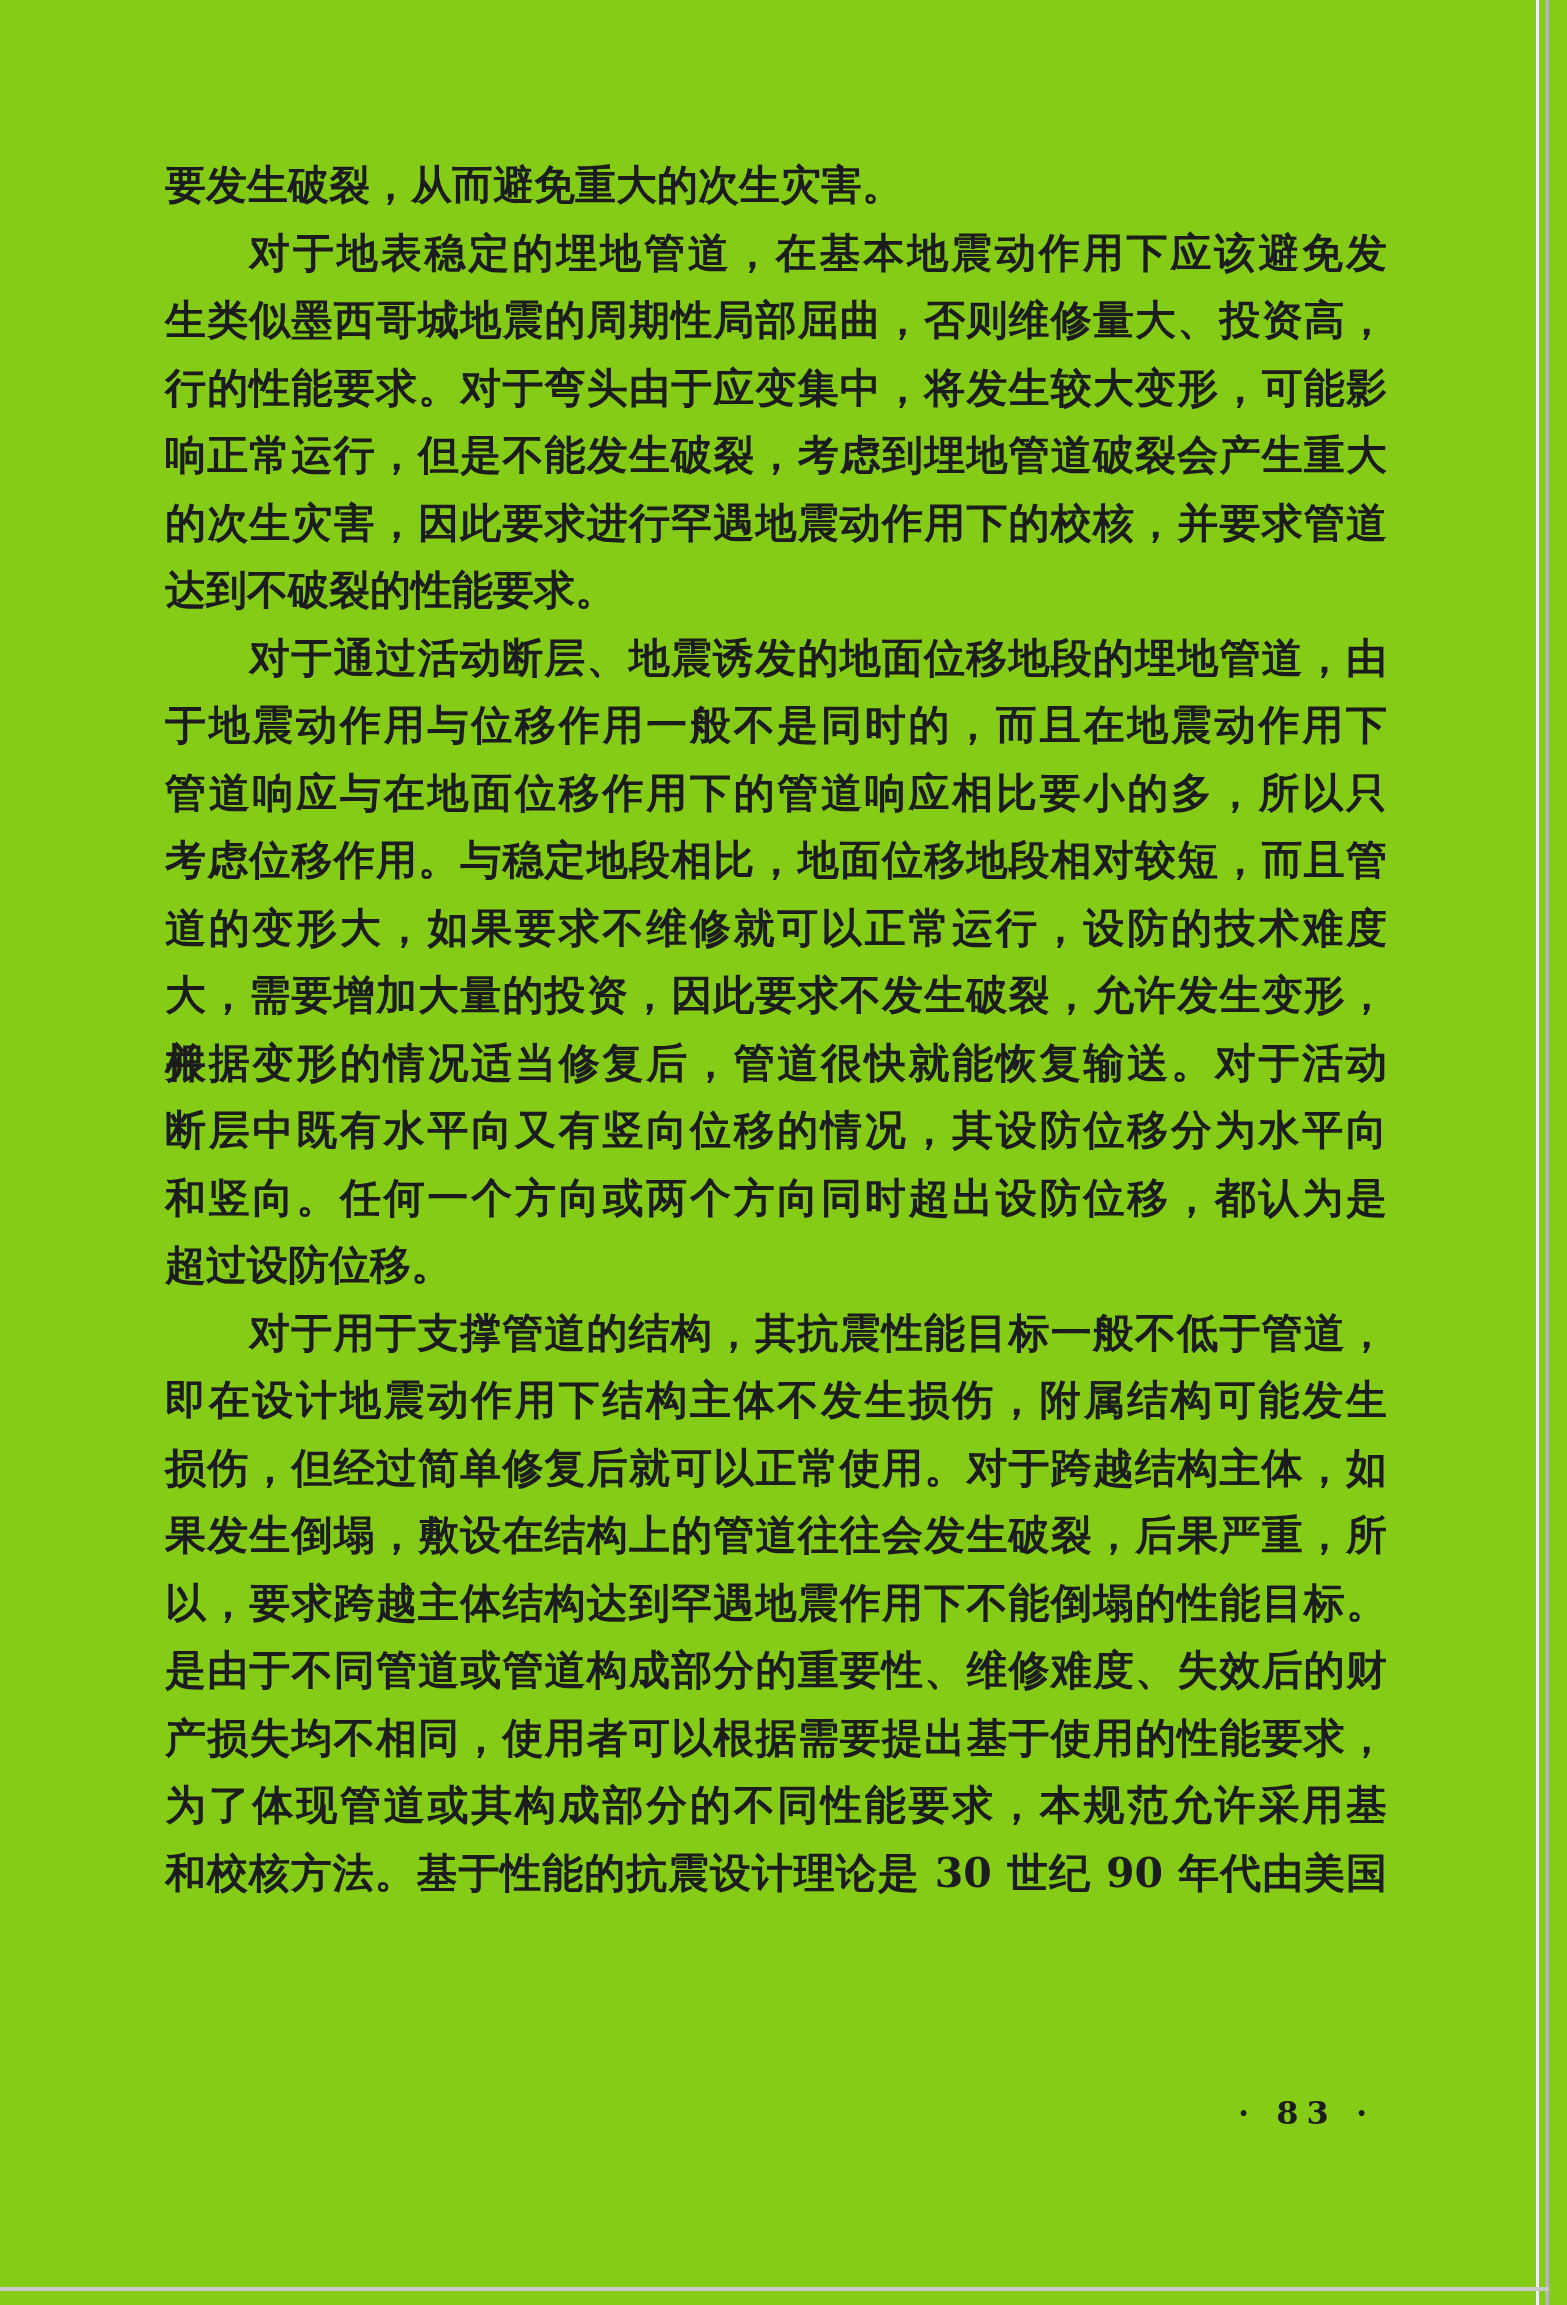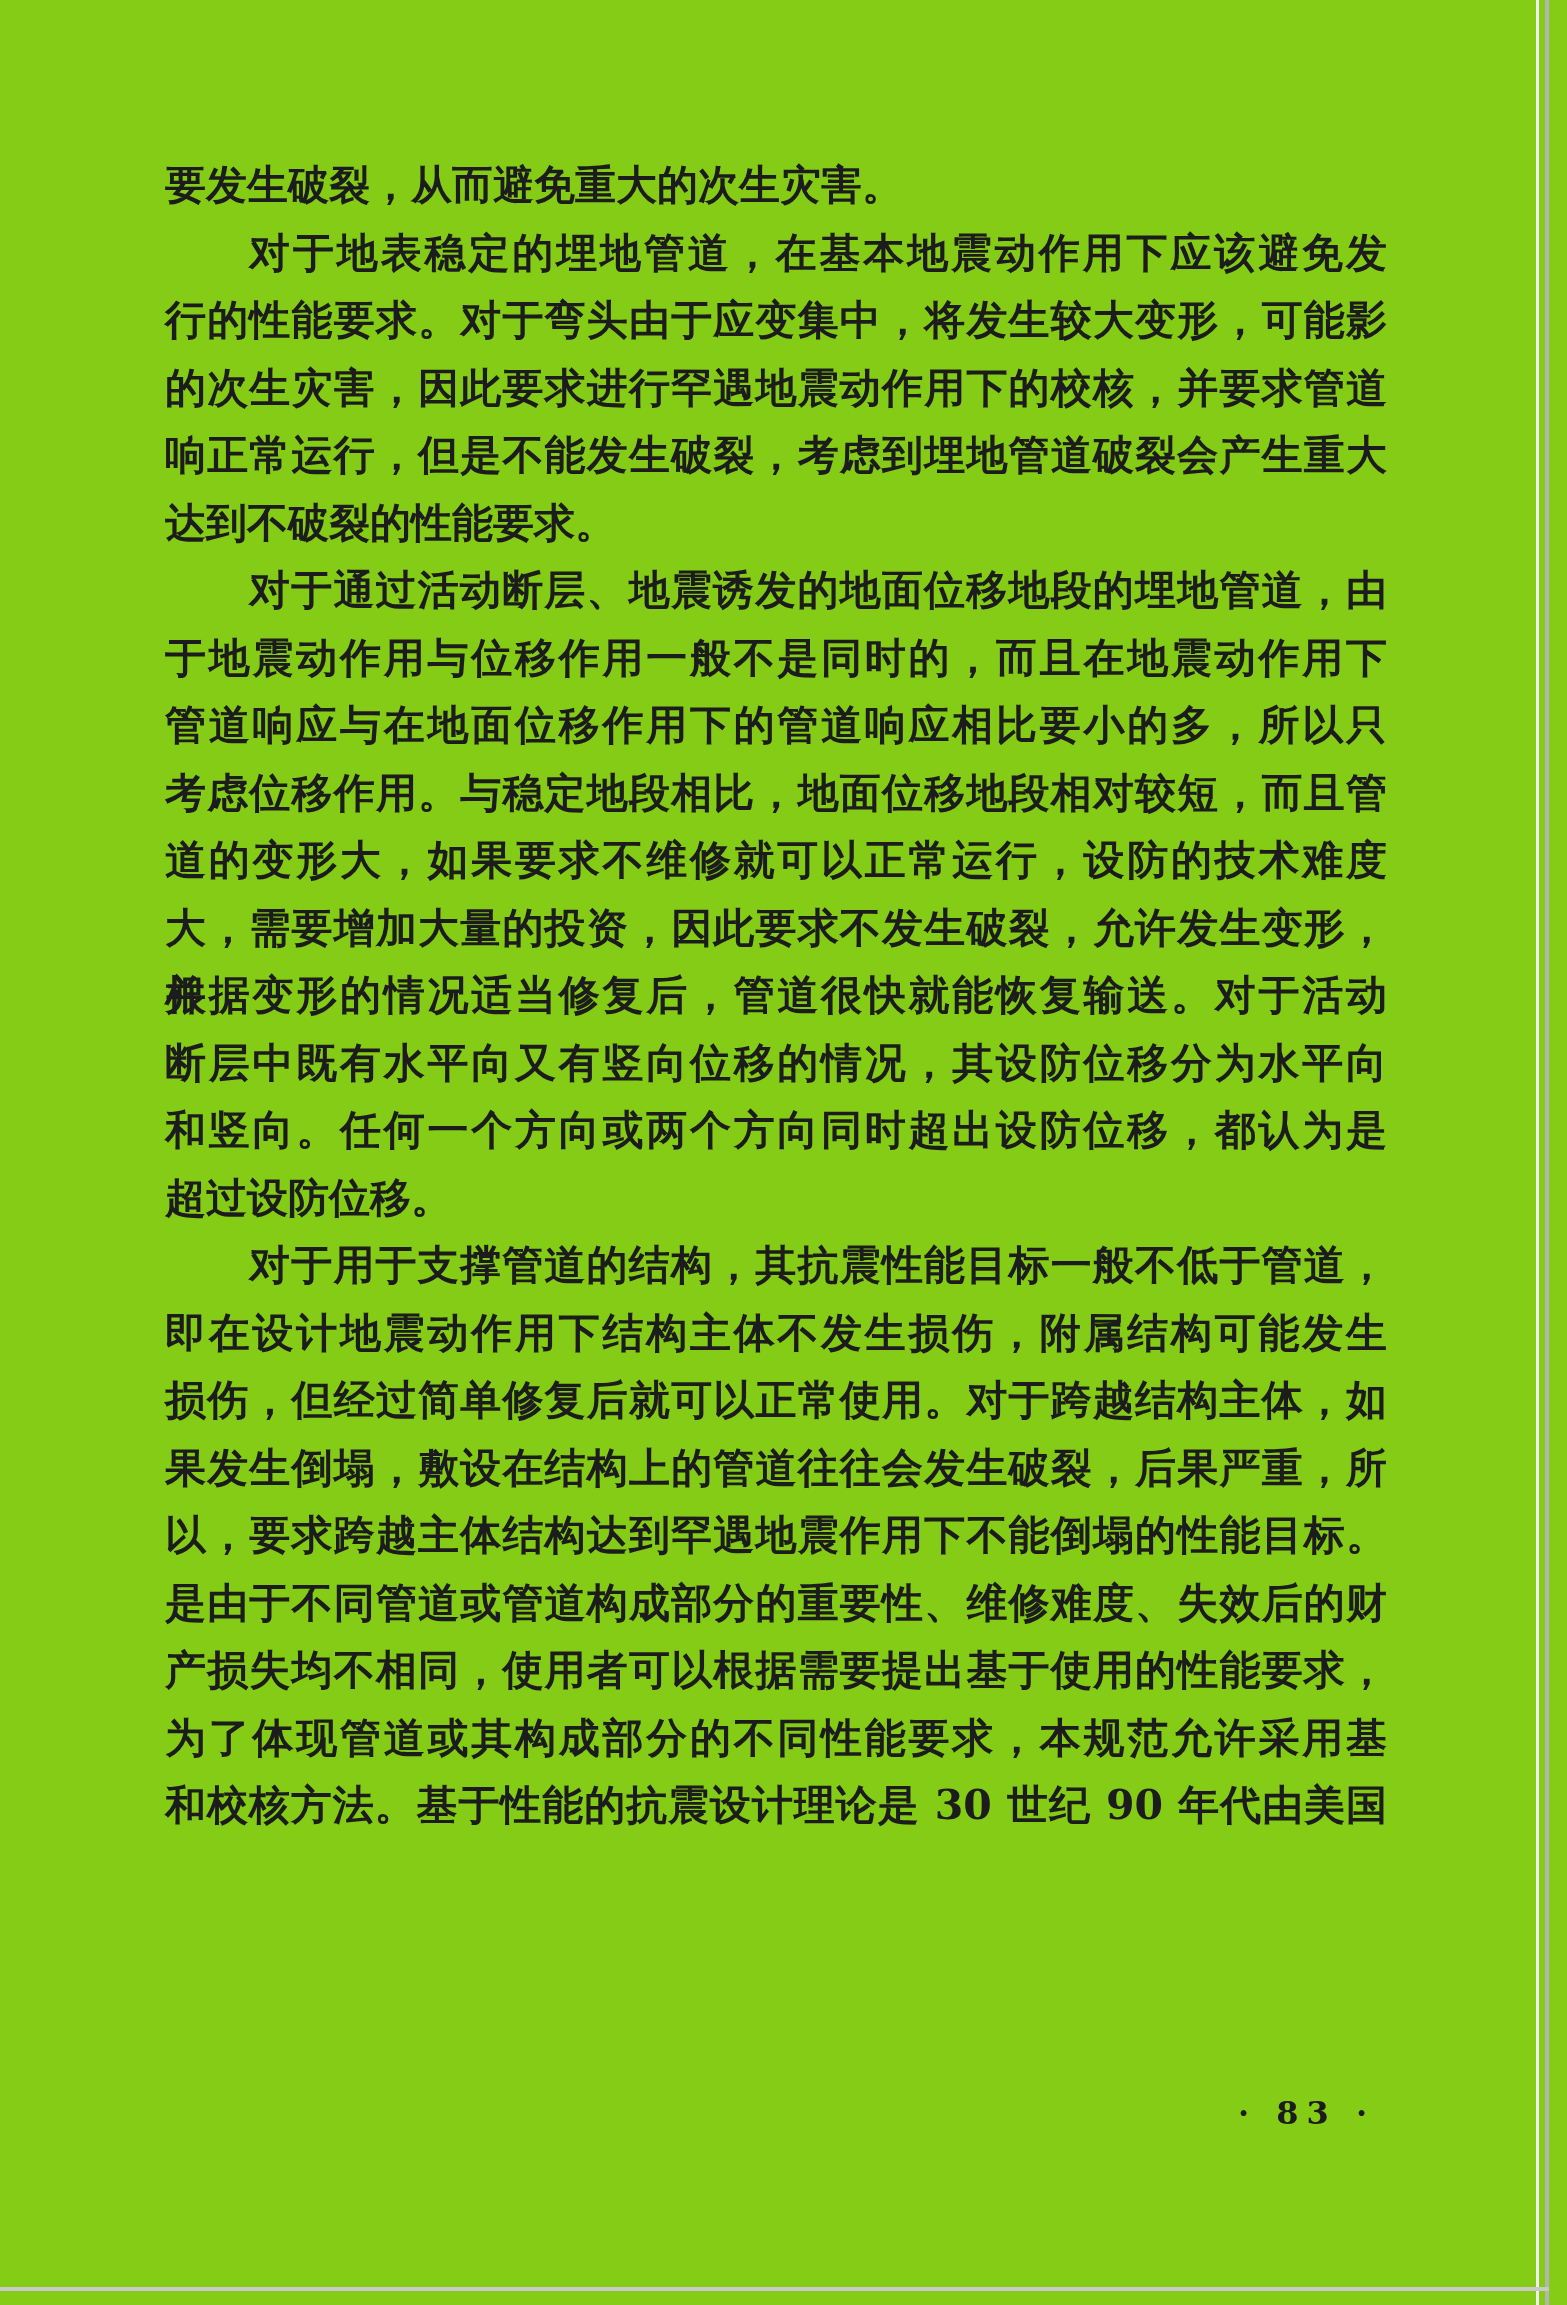--- a/index.html
+++ b/index.html
@@ -80,23 +80,24 @@
 <body>
 
 <div class="page">
   <div class="scan-line-vertical-faint"></div>
   <div class="scan-line-vertical"></div>
   <div class="scan-line-horizontal"></div>
 
   <div class="text-block">
       <div class="line short">要发生破裂，从而避免重大的次生灾害。</div>
       <div class="line indent">对于地表稳定的埋地管道，在基本地震动作用下应该避免发</div>
+      <div class="line">生类似墨西哥城地震的周期性局部屈曲，否则维修量大、投资高，</div>
       <div class="line">行的性能要求。对于弯头由于应变集中，将发生较大变形，可能影</div>
+      <div class="line">响正常运行，但是不能发生破裂，考虑到埋地管道破裂会产生重大</div>
       <div class="line">的次生灾害，因此要求进行罕遇地震动作用下的校核，并要求管道</div>
-      <div class="line">响正常运行，但是不能发生破裂，考虑到埋地管道破裂会产生重大</div>
       <div class="line short">达到不破裂的性能要求。</div>
       <div class="line indent">对于通过活动断层、地震诱发的地面位移地段的埋地管道，由</div>
       <div class="line">于地震动作用与位移作用一般不是同时的，而且在地震动作用下</div>
       <div class="line">管道响应与在地面位移作用下的管道响应相比要小的多，所以只</div>
       <div class="line">考虑位移作用。与稳定地段相比，地面位移地段相对较短，而且管</div>
       <div class="line">道的变形大，如果要求不维修就可以正常运行，设防的技术难度</div>
       <div class="line">大，需要增加大量的投资，因此要求不发生破裂，允许发生变形，并</div>
       <div class="line">根据变形的情况适当修复后，管道很快就能恢复输送。对于活动</div>
       <div class="line">断层中既有水平向又有竖向位移的情况，其设防位移分为水平向</div>
       <div class="line">和竖向。任何一个方向或两个方向同时超出设防位移，都认为是</div>

